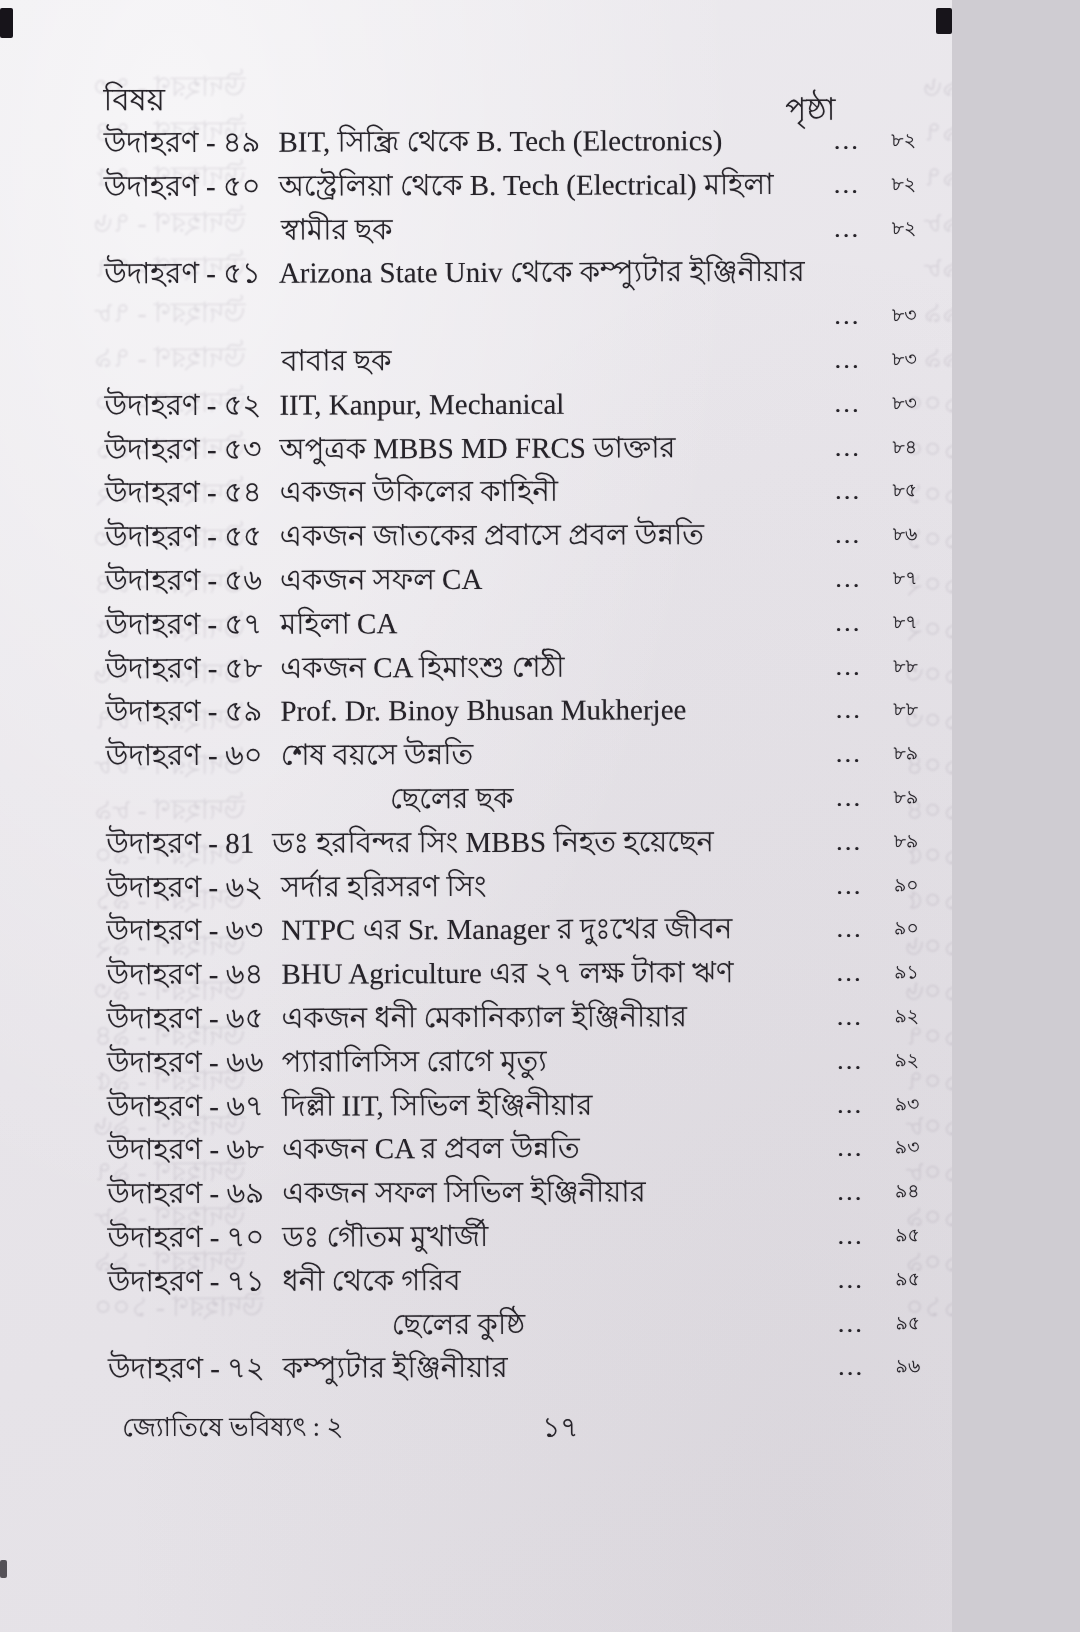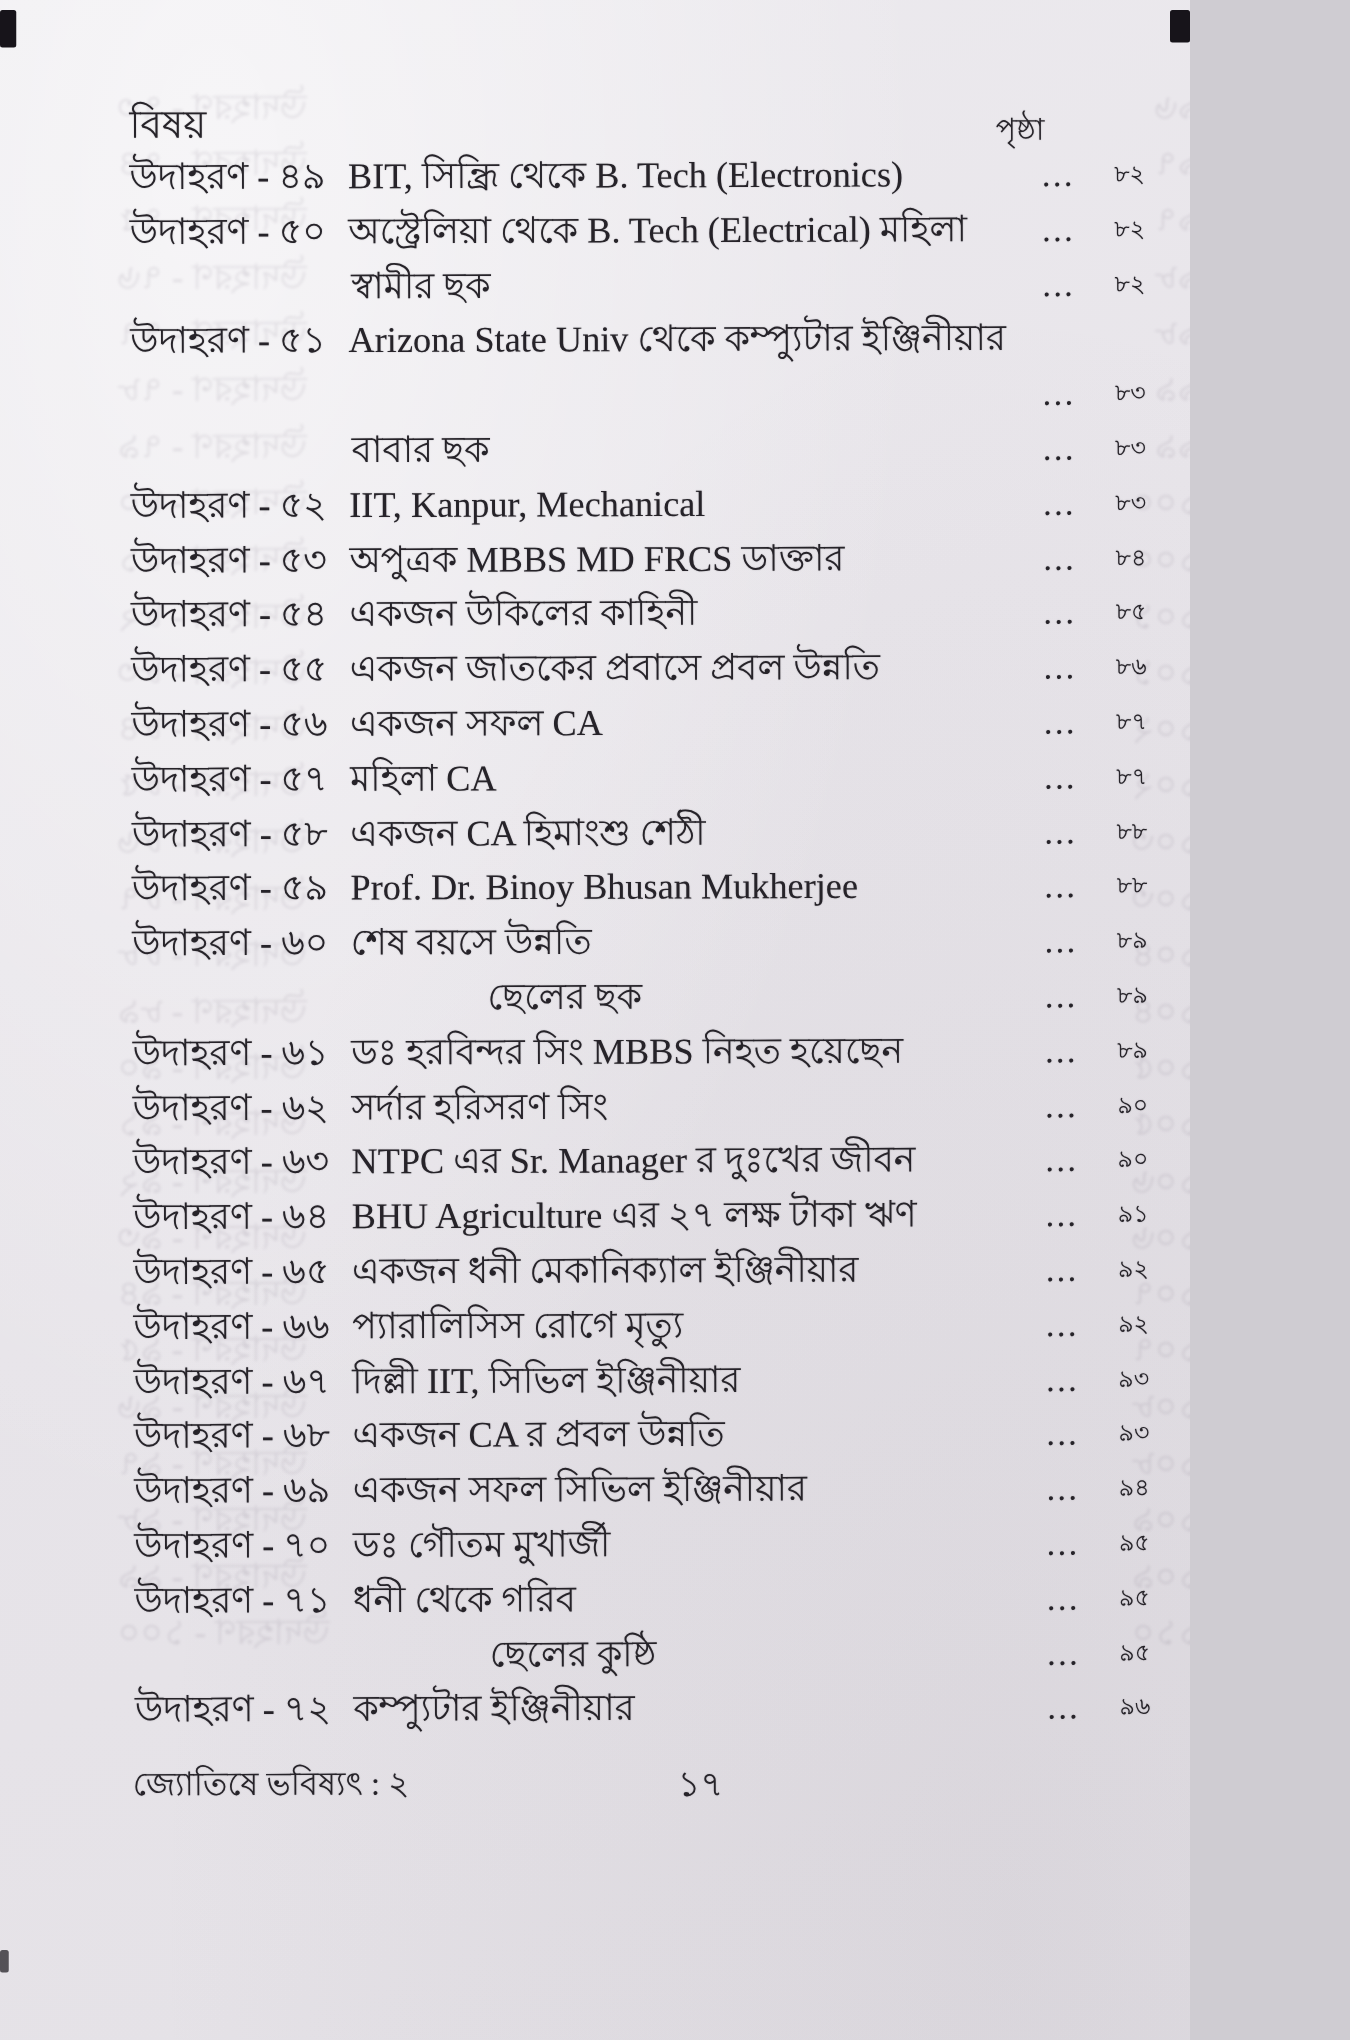--- a/index.html
+++ b/index.html
@@ -19,30 +19,30 @@
     filter:blur(1.3px);pointer-events:none;
   }
   .ghost .grow{
     height:45.2px;line-height:45.2px;font-size:28px;
     padding:0 94px 0 120px;display:flex;justify-content:space-between;
     white-space:nowrap;
   }
   .content{position:absolute;inset:0;transform:rotate(-0.2deg);
     text-shadow:0 0 1px rgba(38,35,41,.38);}
   .hdr-subject{position:absolute;left:106px;top:74px;font-size:31px;}
-  .hdr-page{position:absolute;right:114px;top:86px;font-size:24px;text-align:center;}
+  .hdr-page{position:absolute;right:114px;top:86px;font-size:31px;text-align:center;}
   .toc{position:absolute;left:0;top:120px;width:1080px;}
   .row{position:relative;height:43.8px;line-height:43.8px;font-size:29px;white-space:nowrap;}
   .row .text{position:absolute;left:106px;}
   .row.ind1 .text{left:283px;}
   .row.ind2 .text{left:390px;}
   .row .prefix{margin-right:18px;}
   .row .dots{position:absolute;left:836px;letter-spacing:2px;font-size:27px;}
   .row .pageno{position:absolute;left:866px;width:80px;text-align:center;font-size:19px;}
-  .footer-title{position:absolute;left:104px;top:1406px;font-size:26px;}
+  .footer-title{position:absolute;left:120px;top:1406px;font-size:26px;}
   .footer-page{position:absolute;left:540px;top:1406px;font-size:28px;}
   .speck{position:absolute;background:#17141a;border-radius:2px;}
   .speck.tl{left:0;top:8px;width:13px;height:30px;}
   .speck.tr{right:0;top:8px;width:16px;height:26px;}
   .speck.bl{left:0;top:1560px;width:7px;height:18px;opacity:.7;}
 </style>
 </head>
 <body>
 
 <div class="page">
@@ -242,21 +242,21 @@
           <span class="text"><span class="prefix">উদাহরণ - ৬০</span><span>শেষ বয়সে উন্নতি</span></span>
           <span class="dots">...</span>
           <span class="pageno">৮৯</span>
         </div>
         <div class="row ind2">
           <span class="text"><span>ছেলের ছক</span></span>
           <span class="dots">...</span>
           <span class="pageno">৮৯</span>
         </div>
         <div class="row">
-          <span class="text"><span class="prefix">উদাহরণ - ৬১</span><span>ডঃ হরবিন্দর সিং MBBS নিহত হয়েছেন</span></span>
+          <span class="text"><span class="prefix">উদাহরণ - 81</span><span>ডঃ হরবিন্দর সিং MBBS নিহত হয়েছেন</span></span>
           <span class="dots">...</span>
           <span class="pageno">৮৯</span>
         </div>
         <div class="row">
           <span class="text"><span class="prefix">উদাহরণ - ৬২</span><span>সর্দার হরিসরণ সিং</span></span>
           <span class="dots">...</span>
           <span class="pageno">৯০</span>
         </div>
         <div class="row">
           <span class="text"><span class="prefix">উদাহরণ - ৬৩</span><span>NTPC এর Sr. Manager র দুঃখের জীবন</span></span>

